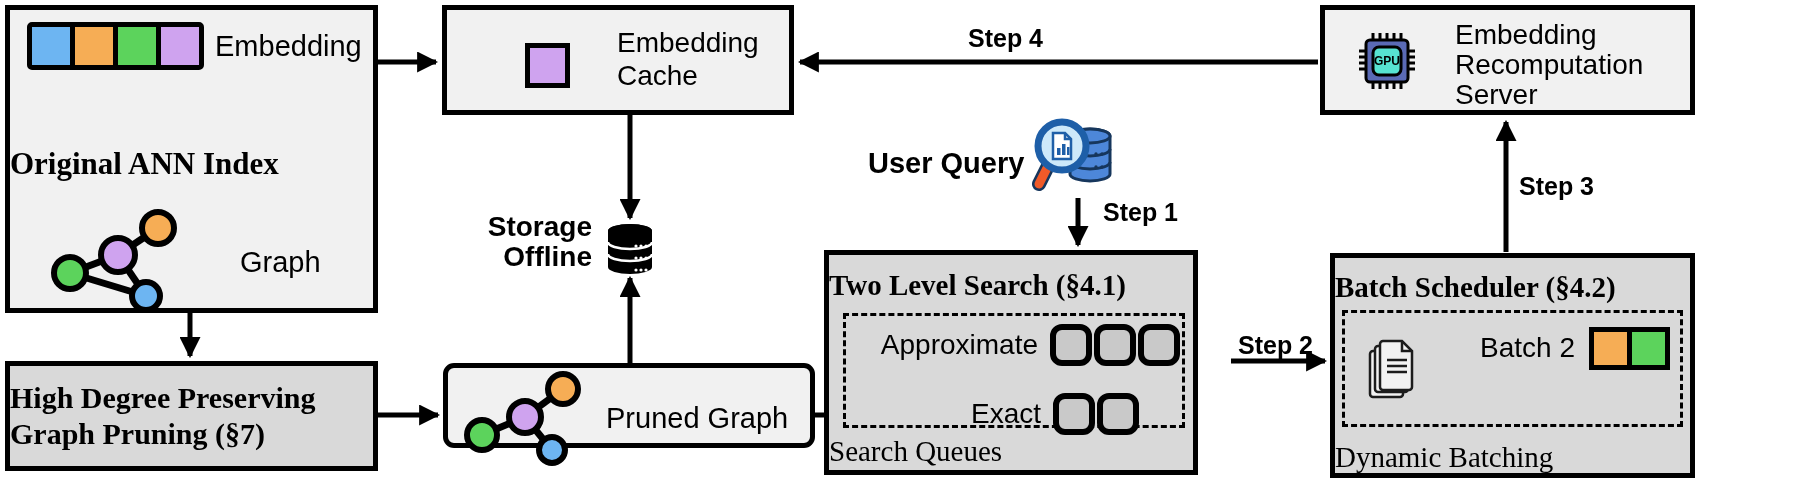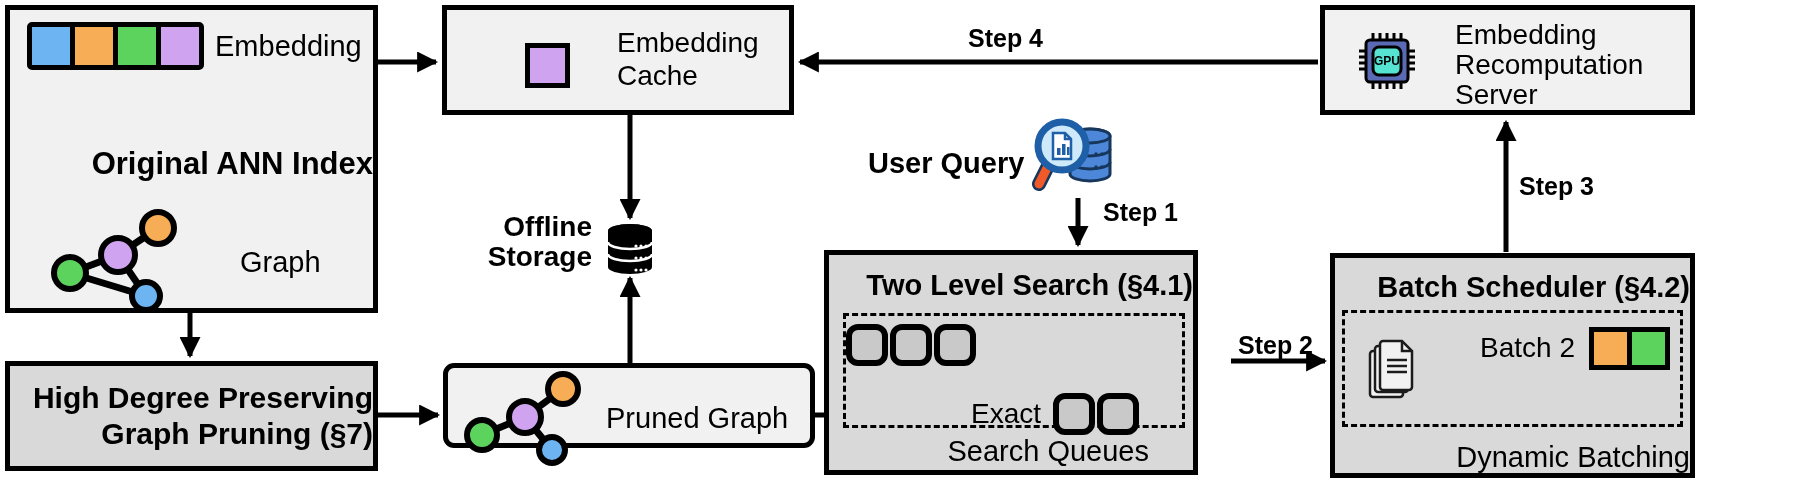--- a/index.html
+++ b/index.html
@@ -10,21 +10,21 @@
   html,body{margin:0;padding:0;background:#fff;}
   .canvas{
     position:relative;width:1817px;height:481px;background:#fff;overflow:hidden;
     font-family:"Liberation Sans","DejaVu Sans",sans-serif;color:#000;
   }
   .box{position:absolute;border:5px solid var(--ink,#000);box-sizing:border-box;}
   .light{background:var(--box-light,#f1f1f1);}
   .dark{background:var(--box-dark,#d9d9d9);}
   .abs{position:absolute;}
   .bold{font-weight:bold;}
-  .ctr{text-align:right;}
+  .ctr{text-align:left;font-family:Liberation Serif, serif;}
   .steplbl{position:absolute;font-weight:bold;font-size:25px;}
   #arrows{position:absolute;left:0;top:0;width:1817px;height:481px;}
   
   .strip{position:absolute;display:flex;gap:5px;background:#000;border:5px solid #000;border-radius:5px;}
   .cell{width:38px;height:38px;}
   
   .qrow{display:flex;align-items:center;height:46px;}
   .qlabel{width:195px;text-align:right;padding-right:12px;font-size:28px;}
   .qsq{width:42px;height:42px;border:6px solid #000;border-radius:12px;background:var(--queue-fill,#c9c9c9);box-sizing:border-box;margin-right:2px;}
   .dashedbox{position:absolute;border:3px dashed #000;box-sizing:border-box;}
@@ -98,22 +98,22 @@
 
   <div class="box light" style="left:442px;top:5px;width:352px;height:110px;">
     <div class="abs" style="left:78px;top:33px;width:45px;height:45px;border:5px solid #000;box-sizing:border-box;background:var(--accent-purple);"></div>
     <div class="abs" style="left:170px;top:16px;font-size:28px;line-height:33px;">
       <div>Embedding</div>
       <div>Cache</div>
     </div>
   </div>
 
   <div class="abs bold" style="left:432px;top:212px;width:160px;text-align:right;font-size:28px;line-height:30px;">
+    <div>Storage</div>
     <div>Offline</div>
-    <div>Storage</div>
   </div>
   <svg class="abs" style="left:606px;top:222px;" width="48" height="54" viewBox="0 0 48 54">
     <path d="M2,9 a22,7 0 0,1 44,0 v36 a22,7 0 0,1 -44,0 z" fill="#000"></path>
     <ellipse cx="24" cy="9" rx="22" ry="7" fill="#000"></ellipse>
     <path d="M2,20 a22,7 0 0,0 44,0" stroke="#fff" stroke-width="2.5" fill="none"></path>
     <path d="M2,32 a22,7 0 0,0 44,0" stroke="#fff" stroke-width="2.5" fill="none"></path>
     <g fill="#fff">
       <circle cx="30" cy="24" r="1.6"></circle>
         <circle cx="35" cy="24" r="1.6"></circle>
         <circle cx="40" cy="24" r="1.6"></circle>
@@ -171,20 +171,21 @@
       <rect x="25" y="30" width="3.5" height="7"></rect>
       <rect x="30" y="26" width="3.5" height="11"></rect>
       <rect x="35" y="29" width="2.5" height="8"></rect>
     </g>
   </svg>
 
   <div class="box dark" style="left:824px;top:250px;width:374px;height:225px;">
     <div class="ctr bold" style="margin-top:14px;font-size:29px;">Two Level Search (§4.1)</div>
     <div class="dashedbox" style="left:14px;top:58px;width:342px;height:115px;">
       <div class="qrow" style="margin-top:6px;">
+        <div class="qlabel">Approximate</div>
         <div style="display:flex;">
           <div class="qsq"></div>
           <div class="qsq"></div>
           <div class="qsq"></div>
         </div>
       </div>
       <div class="qrow" style="margin-top:23px;">
         <div class="qlabel">Exact</div>
         <div style="display:flex;">
           <div class="qsq"></div>

